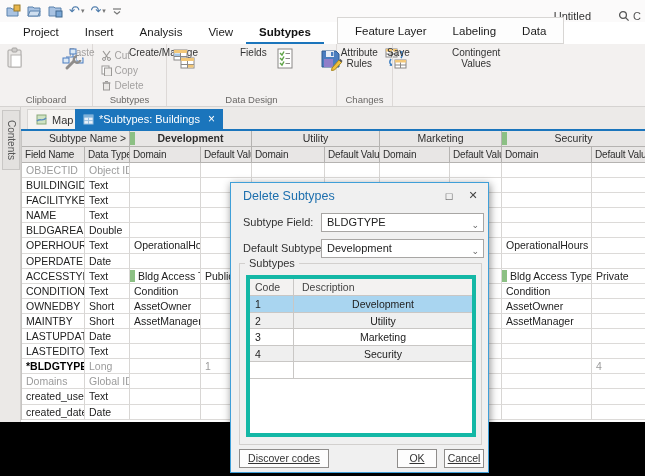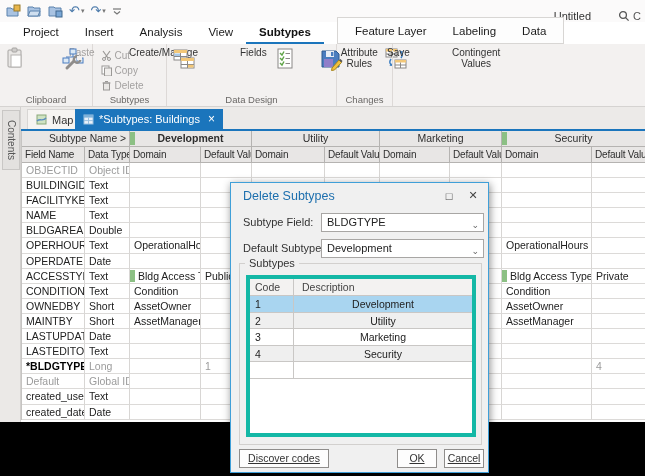--- a/index.html
+++ b/index.html
@@ -495,21 +495,21 @@
         <div class="gcell"></div>
         <div class="gcell muted">1</div>
         <div class="gcell"></div>
         <div class="gcell"></div>
         <div class="gcell"></div>
         <div class="gcell"></div>
         <div class="gcell"></div>
         <div class="gcell muted">4</div>
       </div>
       <div class="grow">
-        <div class="gcell muted">Default</div>
+        <div class="gcell muted">Domains</div>
         <div class="gcell muted">Global ID</div>
         <div class="gcell"></div>
         <div class="gcell"></div>
         <div class="gcell"></div>
         <div class="gcell"></div>
         <div class="gcell"></div>
         <div class="gcell"></div>
         <div class="gcell"></div>
         <div class="gcell"></div>
       </div>

